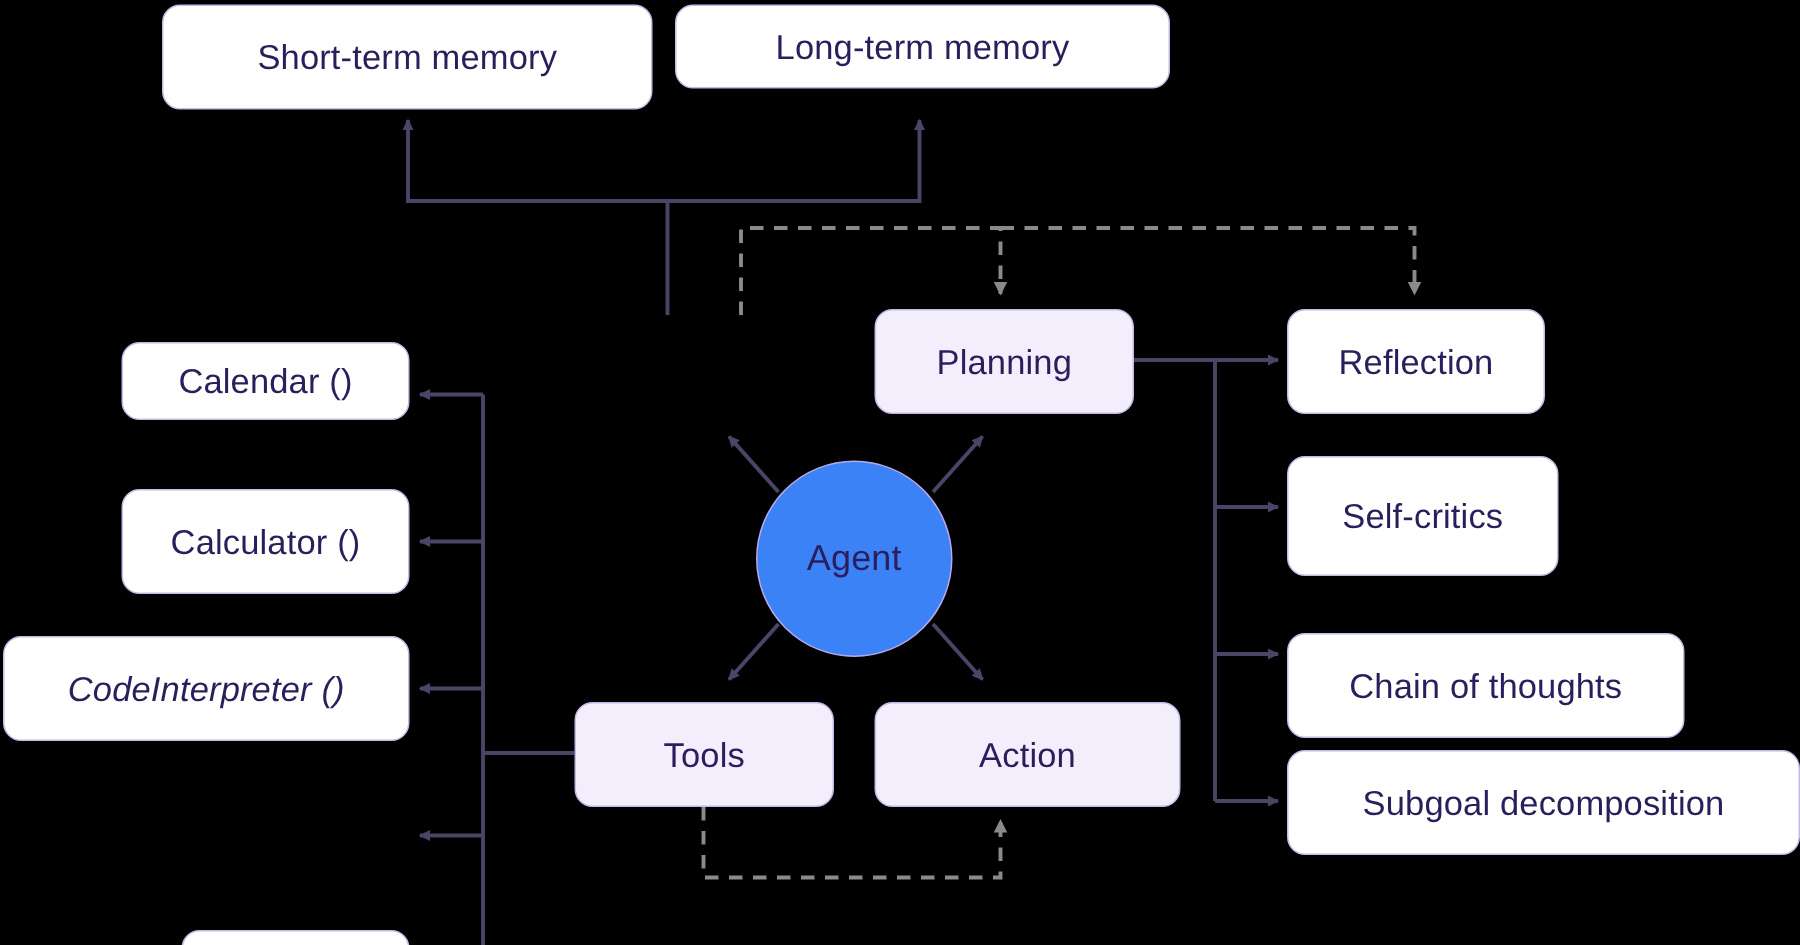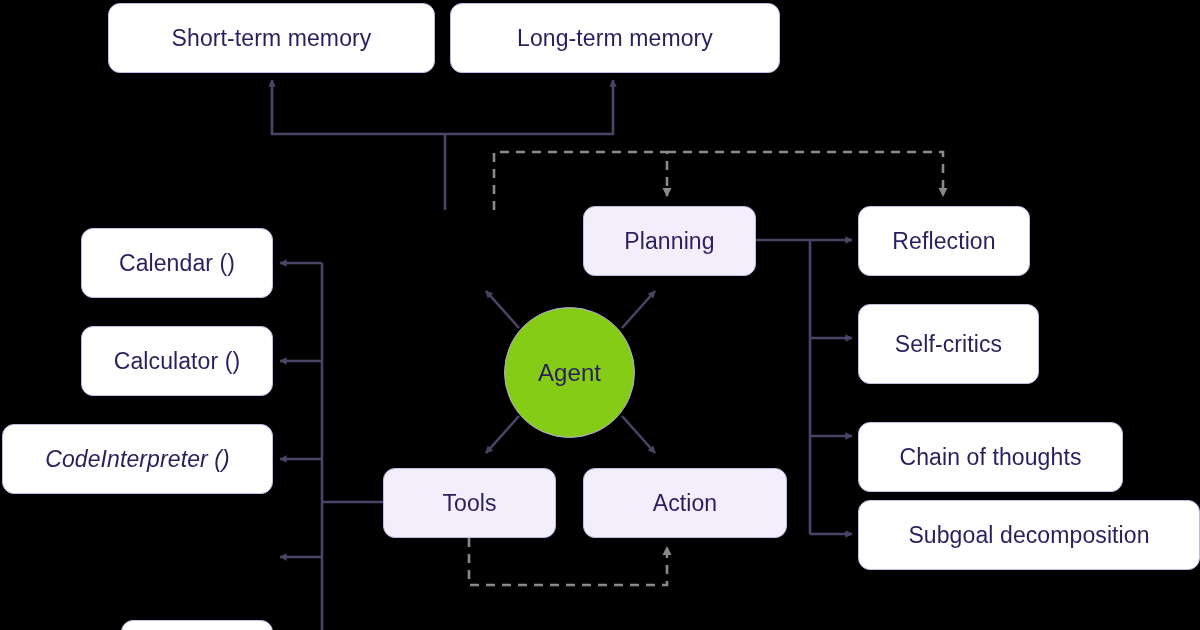--- a/index.html
+++ b/index.html
@@ -37,21 +37,21 @@
     font-size: 23px;
     letter-spacing: 0.1px;
     white-space: nowrap;
     z-index: 2;
   }
   .node.tinted {
     background: #f3eefc;
   }
   .node.circle {
     border-radius: 50%;
-    background: #84cc16;
+    background: #3b82f6;
     border: 1.5px solid #b9a7eb;
     font-size: 24px;
   }
   .node-label {
     pointer-events: none;
   }
 </style>
 </head>
 <body>
 
@@ -100,21 +100,21 @@
       <path d="M494,210 L494,152 L667,152 L667,196" marker-end="url(#arrowDashed)"></path>
       <path d="M667,152 L943,152 L943,196" marker-end="url(#arrowDashed)"></path>
 
       <path d="M469,538 L469,585 L667,585 L667,547" marker-end="url(#arrowDashed)"></path>
     </g>
   </svg>
 
   <div class="node" style="left:108px; top:3px; width:327px; height:70px;">
     <span class="node-label">Short-term memory</span>
   </div>
-  <div class="node" style="left:450px; top:3px; width:330px; height:70px;">
+  <div class="node" style="left:450px; top:3px; width:330px; height:56px;">
     <span class="node-label">Long-term memory</span>
   </div>
 
   <div class="node tinted" style="left:583px; top:206px; width:173px; height:70px;">
     <span class="node-label">Planning</span>
   </div>
   <div class="node tinted" style="left:383px; top:468px; width:173px; height:70px;">
     <span class="node-label">Tools</span>
   </div>
   <div class="node tinted" style="left:583px; top:468px; width:204px; height:70px;">
@@ -131,21 +131,21 @@
   <div class="node" style="left:858px; top:304px; width:181px; height:80px;">
     <span class="node-label">Self-critics</span>
   </div>
   <div class="node" style="left:858px; top:402px; width:265px; height:70px;margin-top:20px;">
     <span class="node-label">Chain of thoughts</span>
   </div>
   <div class="node" style="left:858px; top:500px; width:342px; height:70px;">
     <span class="node-label">Subgoal decomposition</span>
   </div>
 
-  <div class="node" style="left:81px; top:228px; width:192px; height:70px;justify-content:center;">
+  <div class="node" style="left:81px; top:228px; width:192px; height:52px;justify-content:center;">
     <span class="node-label">Calendar ()</span>
   </div>
   <div class="node" style="left:81px; top:326px; width:192px; height:70px;">
     <span class="node-label">Calculator ()</span>
   </div>
   <div class="node" style="left:2px; top:424px; width:271px; height:70px;font-style:italic;">
     <span class="node-label">CodeInterpreter ()</span>
   </div>
   <div class="node" style="left:121px; top:620px; width:152px; height:70px;">
     <span class="node-label"></span>

